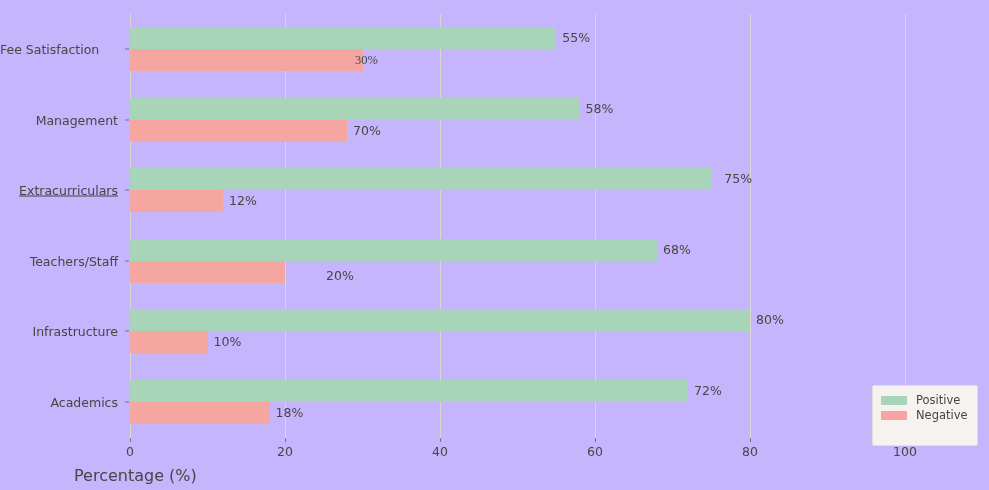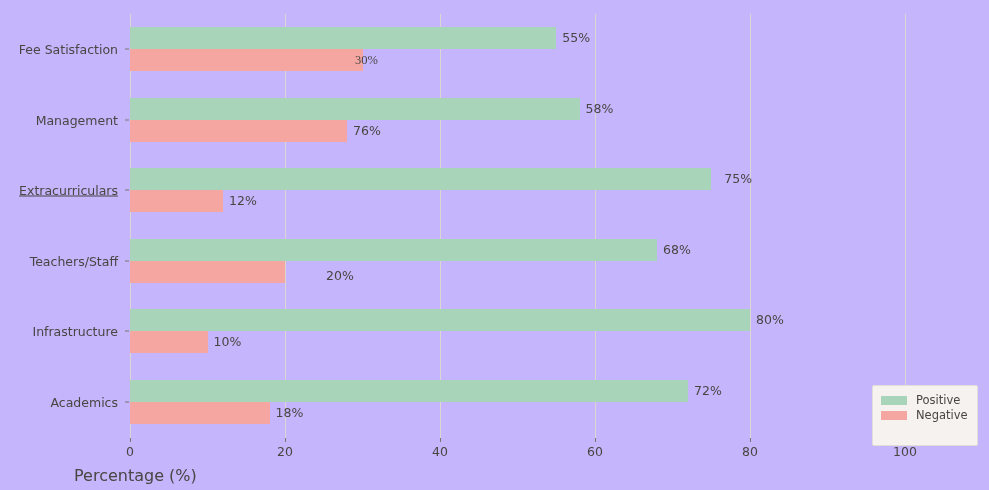--- a/index.html
+++ b/index.html
@@ -148,41 +148,41 @@
   <div id="y-axis-spine"></div>
 
   <div id="bars-layer">
       <div class="bar positive" style="left: 130px; top: 27px; width: 426.25px; background: rgb(168, 213, 186);"></div>
       <div class="bar-label" style="left: 556.25px; top: 27px;">55%</div>
       <div class="bar negative" style="left: 130px; top: 49px; width: 232.5px; background: rgb(245, 166, 160);"></div>
       <div class="bar-label" style="left: 349px; top: 49px; font-family: Liberation Serif, serif;">30%</div>
       <div class="bar positive" style="left: 130px; top: 97.5px; width: 449.5px; background: rgb(168, 213, 186);"></div>
       <div class="bar-label" style="left: 579.5px; top: 97.5px;">58%</div>
       <div class="bar negative" style="left: 130px; top: 119.5px; width: 217px; background: rgb(245, 166, 160);"></div>
-      <div class="bar-label" style="left: 347px; top: 119.5px;">76%</div>
+      <div class="bar-label" style="left: 347px; top: 119.5px;">70%</div>
       <div class="bar positive" style="left: 130px; top: 168px; width: 581.25px; background: rgb(168, 213, 186);"></div>
       <div class="bar-label" style="left: 711.25px; top: 168px; margin-left: 7px;">75%</div>
       <div class="bar negative" style="left: 130px; top: 190px; width: 93px; background: rgb(245, 166, 160);"></div>
       <div class="bar-label" style="left: 223px; top: 190px;">12%</div>
       <div class="bar positive" style="left: 130px; top: 238.5px; width: 527px; background: rgb(168, 213, 186);"></div>
       <div class="bar-label" style="left: 657px; top: 238.5px;">68%</div>
       <div class="bar negative" style="left: 130px; top: 260.5px; width: 155px; background: rgb(245, 166, 160);"></div>
       <div class="bar-label" style="left: 285px; top: 265px; margin-left: 35px;">20%</div>
       <div class="bar positive" style="left: 130px; top: 309px; width: 620px; background: rgb(168, 213, 186);"></div>
       <div class="bar-label" style="left: 750px; top: 309px;">80%</div>
       <div class="bar negative" style="left: 130px; top: 331px; width: 77.5px; background: rgb(245, 166, 160);"></div>
       <div class="bar-label" style="left: 207.5px; top: 331px;">10%</div>
       <div class="bar positive" style="left: 130px; top: 379.5px; width: 558px; background: rgb(168, 213, 186);"></div>
       <div class="bar-label" style="left: 688px; top: 379.5px;">72%</div>
       <div class="bar negative" style="left: 130px; top: 401.5px; width: 139.5px; background: rgb(245, 166, 160);"></div>
       <div class="bar-label" style="left: 269.5px; top: 401.5px;">18%</div>
     </div>
 
   <div id="ytick-layer">
-      <div class="ytick-label" style="top: 49px; left: 0px; width: 118px; text-align: right; right: auto;">Fee Satisfaction</div>
+      <div class="ytick-label" style="top: 49px; left: 0px; width: 118px; right: auto;">Fee Satisfaction</div>
       <div class="ytick-mark" style="left: 125px; top: 49px;"></div>
       <div class="ytick-label" style="top: 119.5px; left: 0px; width: 118px; text-align: right; right: auto;">Management</div>
       <div class="ytick-mark" style="left: 125px; top: 119.5px;"></div>
       <div class="ytick-label" style="top: 190px; left: 0px; width: 118px; text-align: right; right: auto; text-decoration: underline;">Extracurriculars</div>
       <div class="ytick-mark" style="left: 125px; top: 190px;"></div>
       <div class="ytick-label" style="top: 260.5px; left: 0px; width: 118px; text-align: right; right: auto;">Teachers/Staff</div>
       <div class="ytick-mark" style="left: 125px; top: 260.5px;"></div>
       <div class="ytick-label" style="top: 331px; left: 0px; width: 118px; text-align: right; right: auto;">Infrastructure</div>
       <div class="ytick-mark" style="left: 125px; top: 331px;"></div>
       <div class="ytick-label" style="top: 401.5px; left: 0px; width: 118px; text-align: right; right: auto;">Academics</div>

